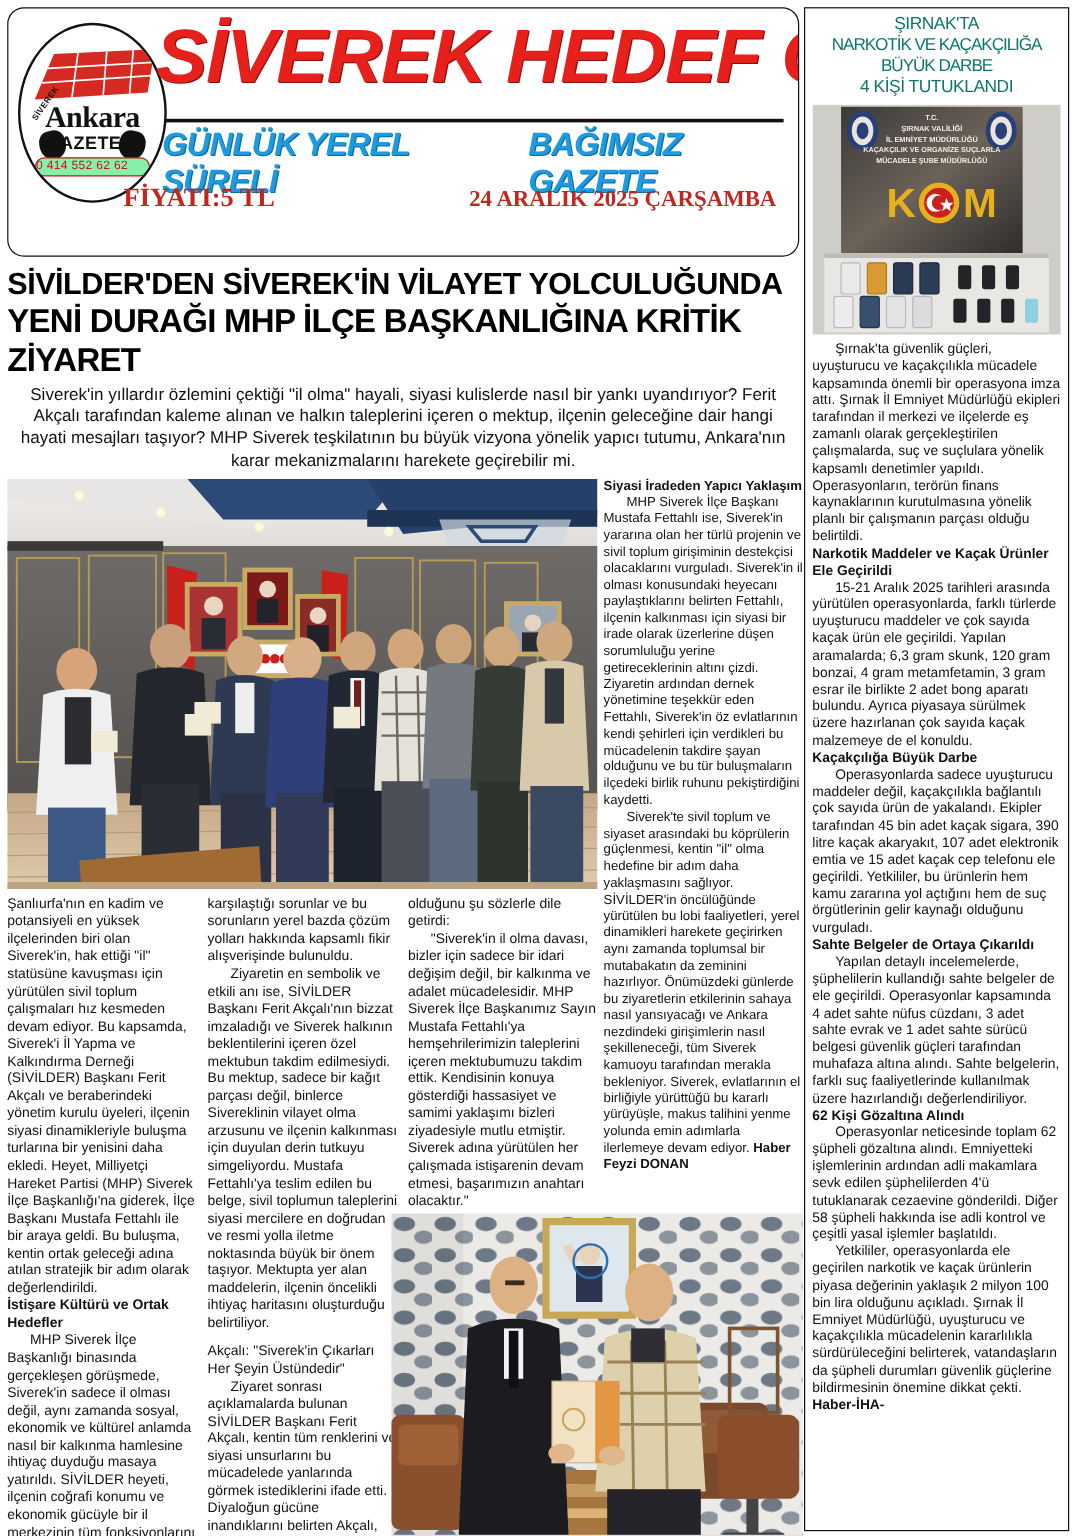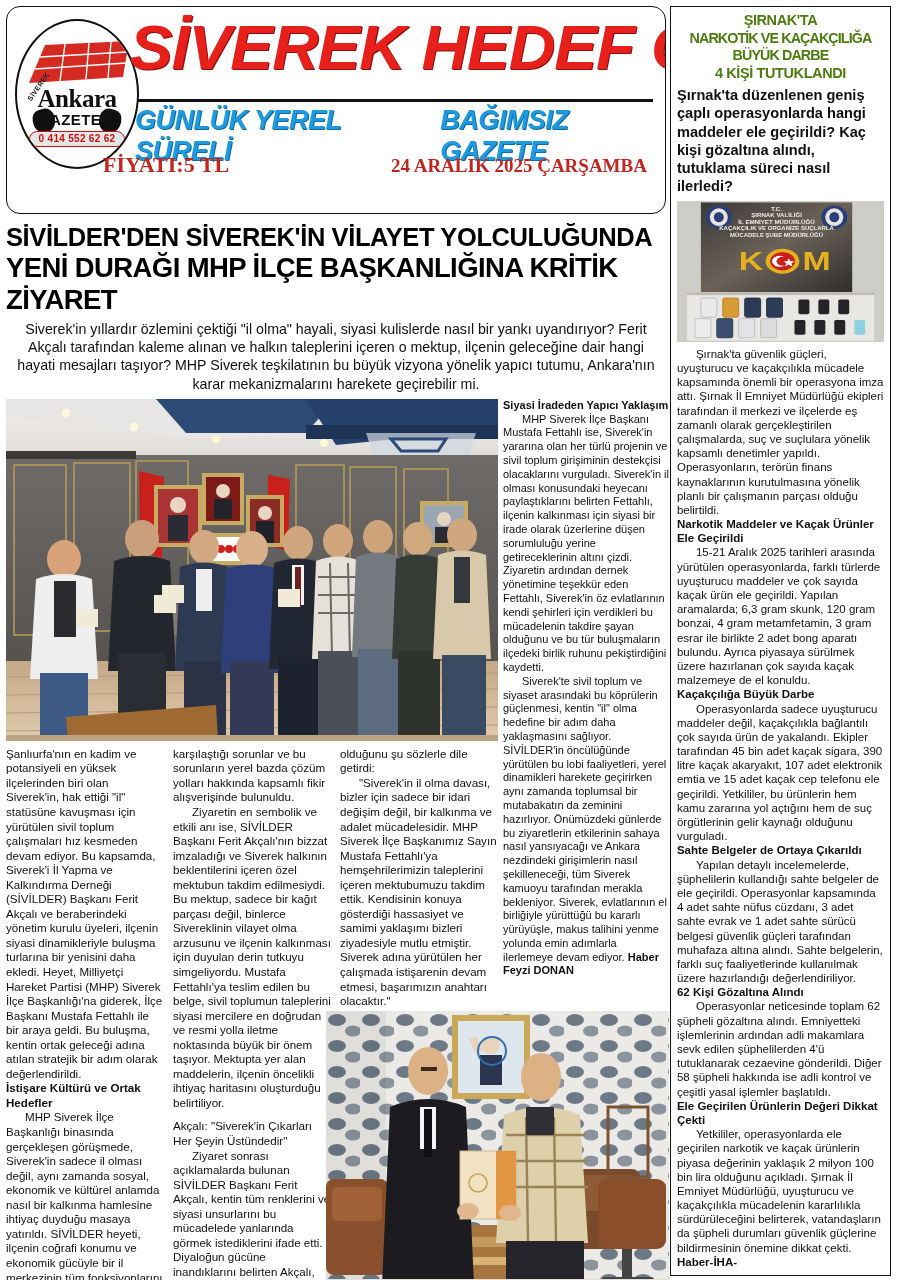--- a/index.html
+++ b/index.html
@@ -76,26 +76,26 @@
     position: absolute;
     left: 5px; top: 62px;
     font-size: 7px; font-weight: bold;
     color: #111;
     transform: rotate(-55deg);
     letter-spacing: 0.3px;
   }
   .logo-phone {
     position: absolute;
     left: 12px; right: 12px; top: 110px;
-    text-align: center;
-    background: #e5e5e5;
+    text-align: left;
+    background: #86efac;
     border: 1.5px solid #cc1111;
     border-radius: 9px;
     font-size: 10px;
-    font-weight: bold;
+    font-weight: normal;
     color: #cc1111;
     padding: 1px 0 2px 0;
     letter-spacing: 0.3px;
   }
   .logo-ear { position:absolute; width:22px; height:24px; background:#111; border-radius: 40% 40% 50% 50%; top:88px; }
   .logo-ear.l { left: 16px; transform: rotate(-14deg); }
   .logo-ear.r { right: 16px; transform: rotate(14deg); }
 
   .title-main {
     position: absolute;
@@ -209,25 +209,25 @@
   .side-col {
     width: 222px;
     border: 1.5px solid #111;
     padding: 5px 6px 6px 6px;
     display: flex;
     flex-direction: column;
     background: #fff;
   }
   .side-title {
     text-align: center;
-    font-weight: bold;
+    font-weight: normal;
     font-size: 15px;
     line-height: 1.22;
     letter-spacing: -0.4px;
-    color: #4d7c0f;
+    color: #0f766e;
   }
   .side-title .t1 { font-size: 14.5px; }
   .side-title .t2 { font-size: 14.3px; letter-spacing: -0.9px; }
   .side-title .t3 { font-size: 14.5px; }
   .side-lede {
     margin-top: 4px;
     font-size: 14.6px;
     font-weight: bold;
     line-height: 1.25;
     color: #111;
@@ -537,21 +537,20 @@
       </div>
     </div>
   </div>
 
   <div class="side-col">
     <div class="side-title">
       <div class="t1">ŞIRNAK'TA</div>
       <div class="t2">NARKOTİK VE KAÇAKÇILIĞA BÜYÜK DARBE</div>
       <div class="t3">4 KİŞİ TUTUKLANDI</div>
     </div>
-    <div class="side-lede">Şırnak'ta düzenlenen geniş çaplı operasyonlarda hangi maddeler ele geçirildi? Kaç kişi gözaltına alındı, tutuklama süreci nasıl ilerledi?</div>
 
     <div class="side-photo">
       <svg class="ph" viewBox="0 0 208 192" preserveAspectRatio="none">
         <defs>
           <linearGradient id="kombg" x1="0" y1="0" x2="1" y2="1">
             <stop offset="0" stop-color="#3b3a38"></stop>
               <stop offset="0.5" stop-color="#6b6258"></stop>
               <stop offset="1" stop-color="#2e2d2c"></stop>
           </linearGradient>
         </defs>
@@ -622,19 +621,18 @@
       </p>
       <p>
         <span class="subhead">Sahte Belgeler de Ortaya Çıkarıldı</span>
         <span style="text-indent:19px; display:inline-block">Yapılan detaylı incelemelerde, şüphelilerin kullandığı sahte belgeler de ele geçirildi. Operasyonlar kapsamında 4 adet sahte nüfus cüzdanı, 3 adet sahte evrak ve 1 adet sahte sürücü belgesi güvenlik güçleri tarafından muhafaza altına alındı. Sahte belgelerin, farklı suç faaliyetlerinde kullanılmak üzere hazırlandığı değerlendiriliyor.</span>
       </p>
       <p>
         <span class="subhead">62 Kişi Gözaltına Alındı</span>
         <span style="text-indent:19px; display:inline-block">Operasyonlar neticesinde toplam 62 şüpheli gözaltına alındı. Emniyetteki işlemlerinin ardından adli makamlara sevk edilen şüphelilerden 4'ü tutuklanarak cezaevine gönderildi. Diğer 58 şüpheli hakkında ise adli kontrol ve çeşitli yasal işlemler başlatıldı.</span>
       </p>
       <p>
-        <span class="subhead">Ele Geçirilen Ürünlerin Değeri Dikkat Çekti</span>
         <span style="text-indent:19px; display:inline-block">Yetkililer, operasyonlarda ele geçirilen narkotik ve kaçak ürünlerin piyasa değerinin yaklaşık 2 milyon 100 bin lira olduğunu açıkladı. Şırnak İl Emniyet Müdürlüğü, uyuşturucu ve kaçakçılıkla mücadelenin kararlılıkla sürdürüleceğini belirterek, vatandaşların da şüpheli durumları güvenlik güçlerine bildirmesinin önemine dikkat çekti.</span>
       </p>
       <p class="subhead">Haber-İHA-</p>
     </div>
   </div>
 </div>
 
 </body></html>

